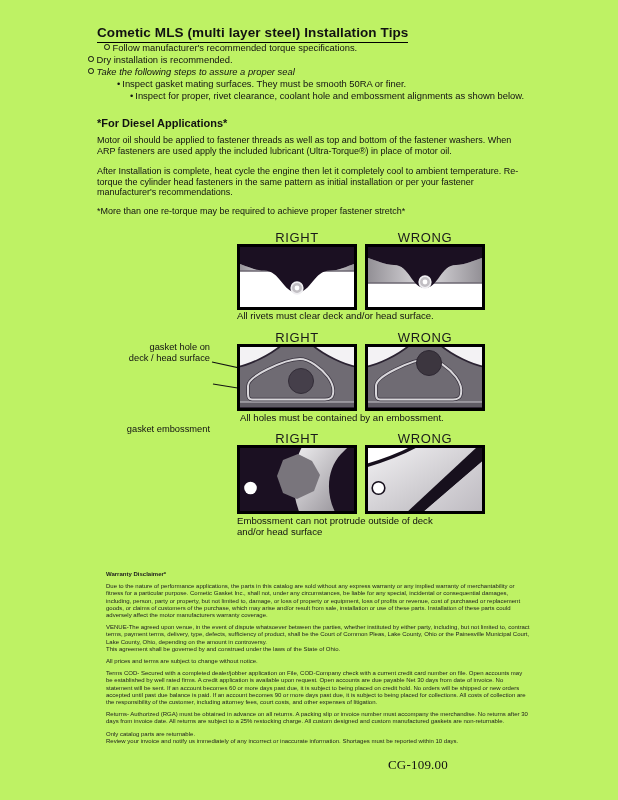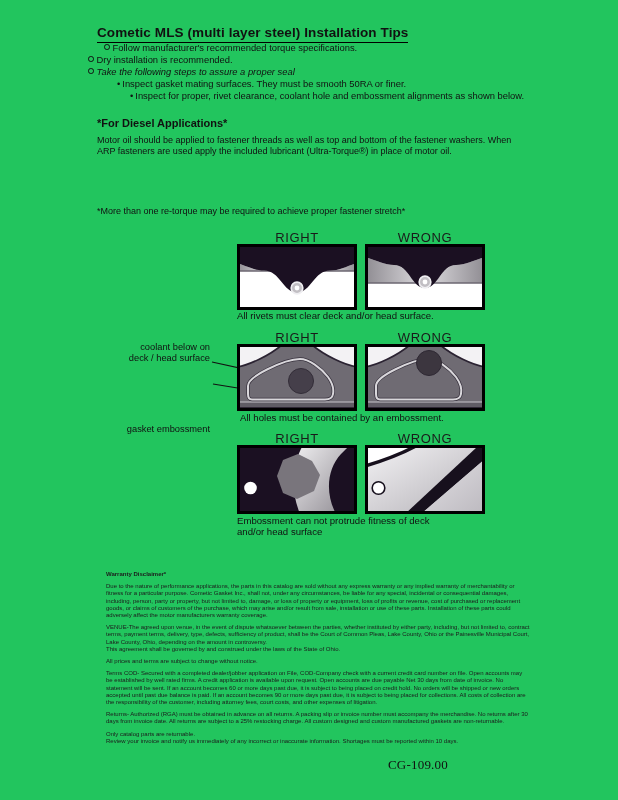--- a/index.html
+++ b/index.html
@@ -1,17 +1,17 @@
 <!DOCTYPE html>
 <html><head>
 <meta charset="utf-8">
 <style>
   html,body{margin:0;padding:0;background:#ffffff;}
   .page{
-    position:relative;width:618px;height:800px;background:#22c55e;overflow:hidden;
+    position:relative;width:618px;height:800px;background:#bef264;overflow:hidden;
     font-family:"Liberation Sans", sans-serif;color:#111111;
   }
   .abs{position:absolute;}
   .title{
     font-size:13.5px;font-weight:bold;border-bottom:1.6px solid #000;
     padding-bottom:2px;white-space:nowrap;letter-spacing:0.1px;
   }
   .bullet-row{position:absolute;font-size:9.4px;white-space:nowrap;}
   .o-marker{
     display:inline-block;width:3.6px;height:3.6px;border:1px solid #111;
@@ -45,20 +45,21 @@
   <div>
     <div class="bullet-row" style="left:104px;top:42px;"><span class="o-marker"></span><span>Follow manufacturer's recommended torque specifications.</span></div>
     <div class="bullet-row" style="left:88px;top:54px;"><span class="o-marker"></span><span>Dry installation is recommended.</span></div>
     <div class="bullet-row" style="left:88px;top:66px;font-style:italic;"><span class="o-marker"></span><span>Take the following steps to assure a proper seal</span></div>
     <div class="bullet-row" style="left:117px;top:78px;"><span class="dot-marker">•</span><span>Inspect gasket mating surfaces.  They must be smooth 50RA or finer.</span></div>
     <div class="bullet-row" style="left:130px;top:90px;"><span class="dot-marker">•</span><span>Inspect for proper, rivet clearance, coolant hole and embossment alignments as shown below.</span></div>
   </div>
 
   <div class="abs h2" style="left:97px;top:117px;">*For Diesel Applications*</div>
   <div class="abs body-p" style="left:97px;top:135px;">Motor oil should be applied to fastener threads as well as top and bottom of the fastener washers. When ARP fasteners are used apply the included lubricant (Ultra-Torque®) in place of motor oil.</div>
+  <div class="abs body-p" style="left:97px;top:166px;">After Installation is complete, heat cycle the engine then let it completely cool to ambient temperature. Re-torque the cylinder head fasteners in the same pattern as initial installation or per your fastener manufacturer's recommendations.</div>
   <div class="abs body-p" style="left:97px;top:206px;">*More than one re-torque may be required to achieve proper fastener stretch*</div>
 
   <div class="abs fig-label" style="left:237px;top:230px;">RIGHT</div>
   <div class="abs fig-label" style="left:365px;top:230px;">WRONG</div>
 
   <svg class="panel" style="left:237px;top:244px;" width="120" height="66" viewBox="0 0 120 66">
     <defs>
       <linearGradient id="g1a" x1="0" y1="0" x2="1" y2="0">
           <stop offset="0" stop-color="#8f8c92"></stop>
           <stop offset="1" stop-color="#d8d6da"></stop>
@@ -88,21 +89,21 @@
     <circle cx="60" cy="38" r="2.4" fill="#ffffff"></circle>
     <rect x="1.5" y="1.5" width="117" height="63" fill="none" stroke="#000000" stroke-width="3"></rect>
   </svg>
 
   <div class="abs fig-caption" style="left:237px;top:311px;white-space:nowrap;">All rivets must clear deck and/or head surface.</div>
 
   <div class="abs fig-label" style="left:237px;top:330px;">RIGHT</div>
   <div class="abs fig-label" style="left:365px;top:330px;">WRONG</div>
 
   <div class="abs annot" style="left:98px;top:342px;">
-    <div>coolant below on</div>
+    <div>gasket hole on</div>
     <div>deck / head surface</div>
   </div>
   <div class="abs annot" style="left:98px;top:376px;margin-top:48px;">gasket embossment</div>
 
   <svg class="abs" style="left:0;top:0;pointer-events:none;" width="618" height="800" viewBox="0 0 618 800">
     <line x1="212" y1="362" x2="290" y2="379" stroke="#111111" stroke-width="1.1"></line>
     <line x1="213" y1="384" x2="262" y2="392" stroke="#111111" stroke-width="1.1"></line>
   </svg>
 
   <svg class="panel" style="left:237px;top:344px;" width="120" height="67" viewBox="0 0 120 67">
@@ -167,21 +168,21 @@
     </defs>
     <rect width="120" height="69" fill="url(#g3w)"></rect>
     <path d="M0,0 H53 C36,9 14,17 0,21 Z" fill="#ffffff"></path>
     <path d="M53,0 C36,9 14,17 0,21" fill="none" stroke="#17101d" stroke-width="3.4"></path>
     <polygon points="40,69 112,2 120,2 120,14 56,69" fill="#17101d"></polygon>
     <polygon points="56,69 120,14 120,69" fill="url(#g3w2)"></polygon>
     <circle cx="13.5" cy="43" r="6.3" fill="#ffffff" stroke="#17101d" stroke-width="1.6"></circle>
     <rect x="1.5" y="1.5" width="117" height="66" fill="none" stroke="#000000" stroke-width="3"></rect>
   </svg>
 
-  <div class="abs fig-caption" style="left:237px;top:516px;width:212px;">Embossment can not protrude fitness of deck and/or head surface</div>
+  <div class="abs fig-caption" style="left:237px;top:516px;width:212px;">Embossment can not protrude outside of deck and/or head surface</div>
 
   <div class="abs disclaimer" style="left:106px;top:571px;">
     <div class="dh">Warranty Disclaimer*</div>
     <p>Due to the nature of performance applications, the parts in this catalog are sold without any express warranty or any implied warranty of merchantability or fitness for a particular purpose.  Cometic Gasket Inc., shall not, under any circumstances, be liable for any special, incidental or consequential damages, including, person, party or property, but not limited to, damage, or loss of property or equipment, loss of profits or revenue, cost of purchased or replacement goods, or claims of customers of the purchase, which may arise and/or result from sale, installation or use of these parts.  Installation of these parts could adversely affect the motor manufacturers warranty coverage.</p>
     <p class="tight">VENUE-The agreed upon venue, in the event of dispute whatsoever between the parties, whether instituted by either party, including, but not limited to, contract terms, payment terms, delivery, type, defects, sufficiency of product, shall be the Court of Common Pleas, Lake County, Ohio or the Painesville Municipal Court, Lake County, Ohio, depending on the amount in controversy.</p>
     <p>This agreement shall be governed by and construed under the laws of the State of Ohio.</p>
     <p>All prices and terms are subject to change without notice.</p>
     <p>Terms COD- Secured with a completed dealer/jobber application on File, COD-Company check with a current credit card number on file.  Open accounts may be established by well rated firms.  A credit application is available upon request.  Open accounts are due payable Net 30 days from date of invoice.  No statement will be sent.  If an account becomes 60 or more days past due, it is subject to being placed on credit hold.  No orders will be shipped or new orders accepted until past due balance is paid.  If an account becomes 90 or more days past due, it is subject to being placed for collections.  All costs of collection are the responsibility of the customer, including attorney fees, court costs, and other expenses of litigation.</p>
     <p>Returns- Authorized (RGA) must be obtained in advance on all returns.  A packing slip or invoice number must accompany the merchandise.  No returns after 30 days from invoice date.  All returns are subject to a 25% restocking charge.  All custom designed and custom manufactured gaskets are non-returnable.</p>
     <p class="tight">Only catalog parts are returnable.</p>

